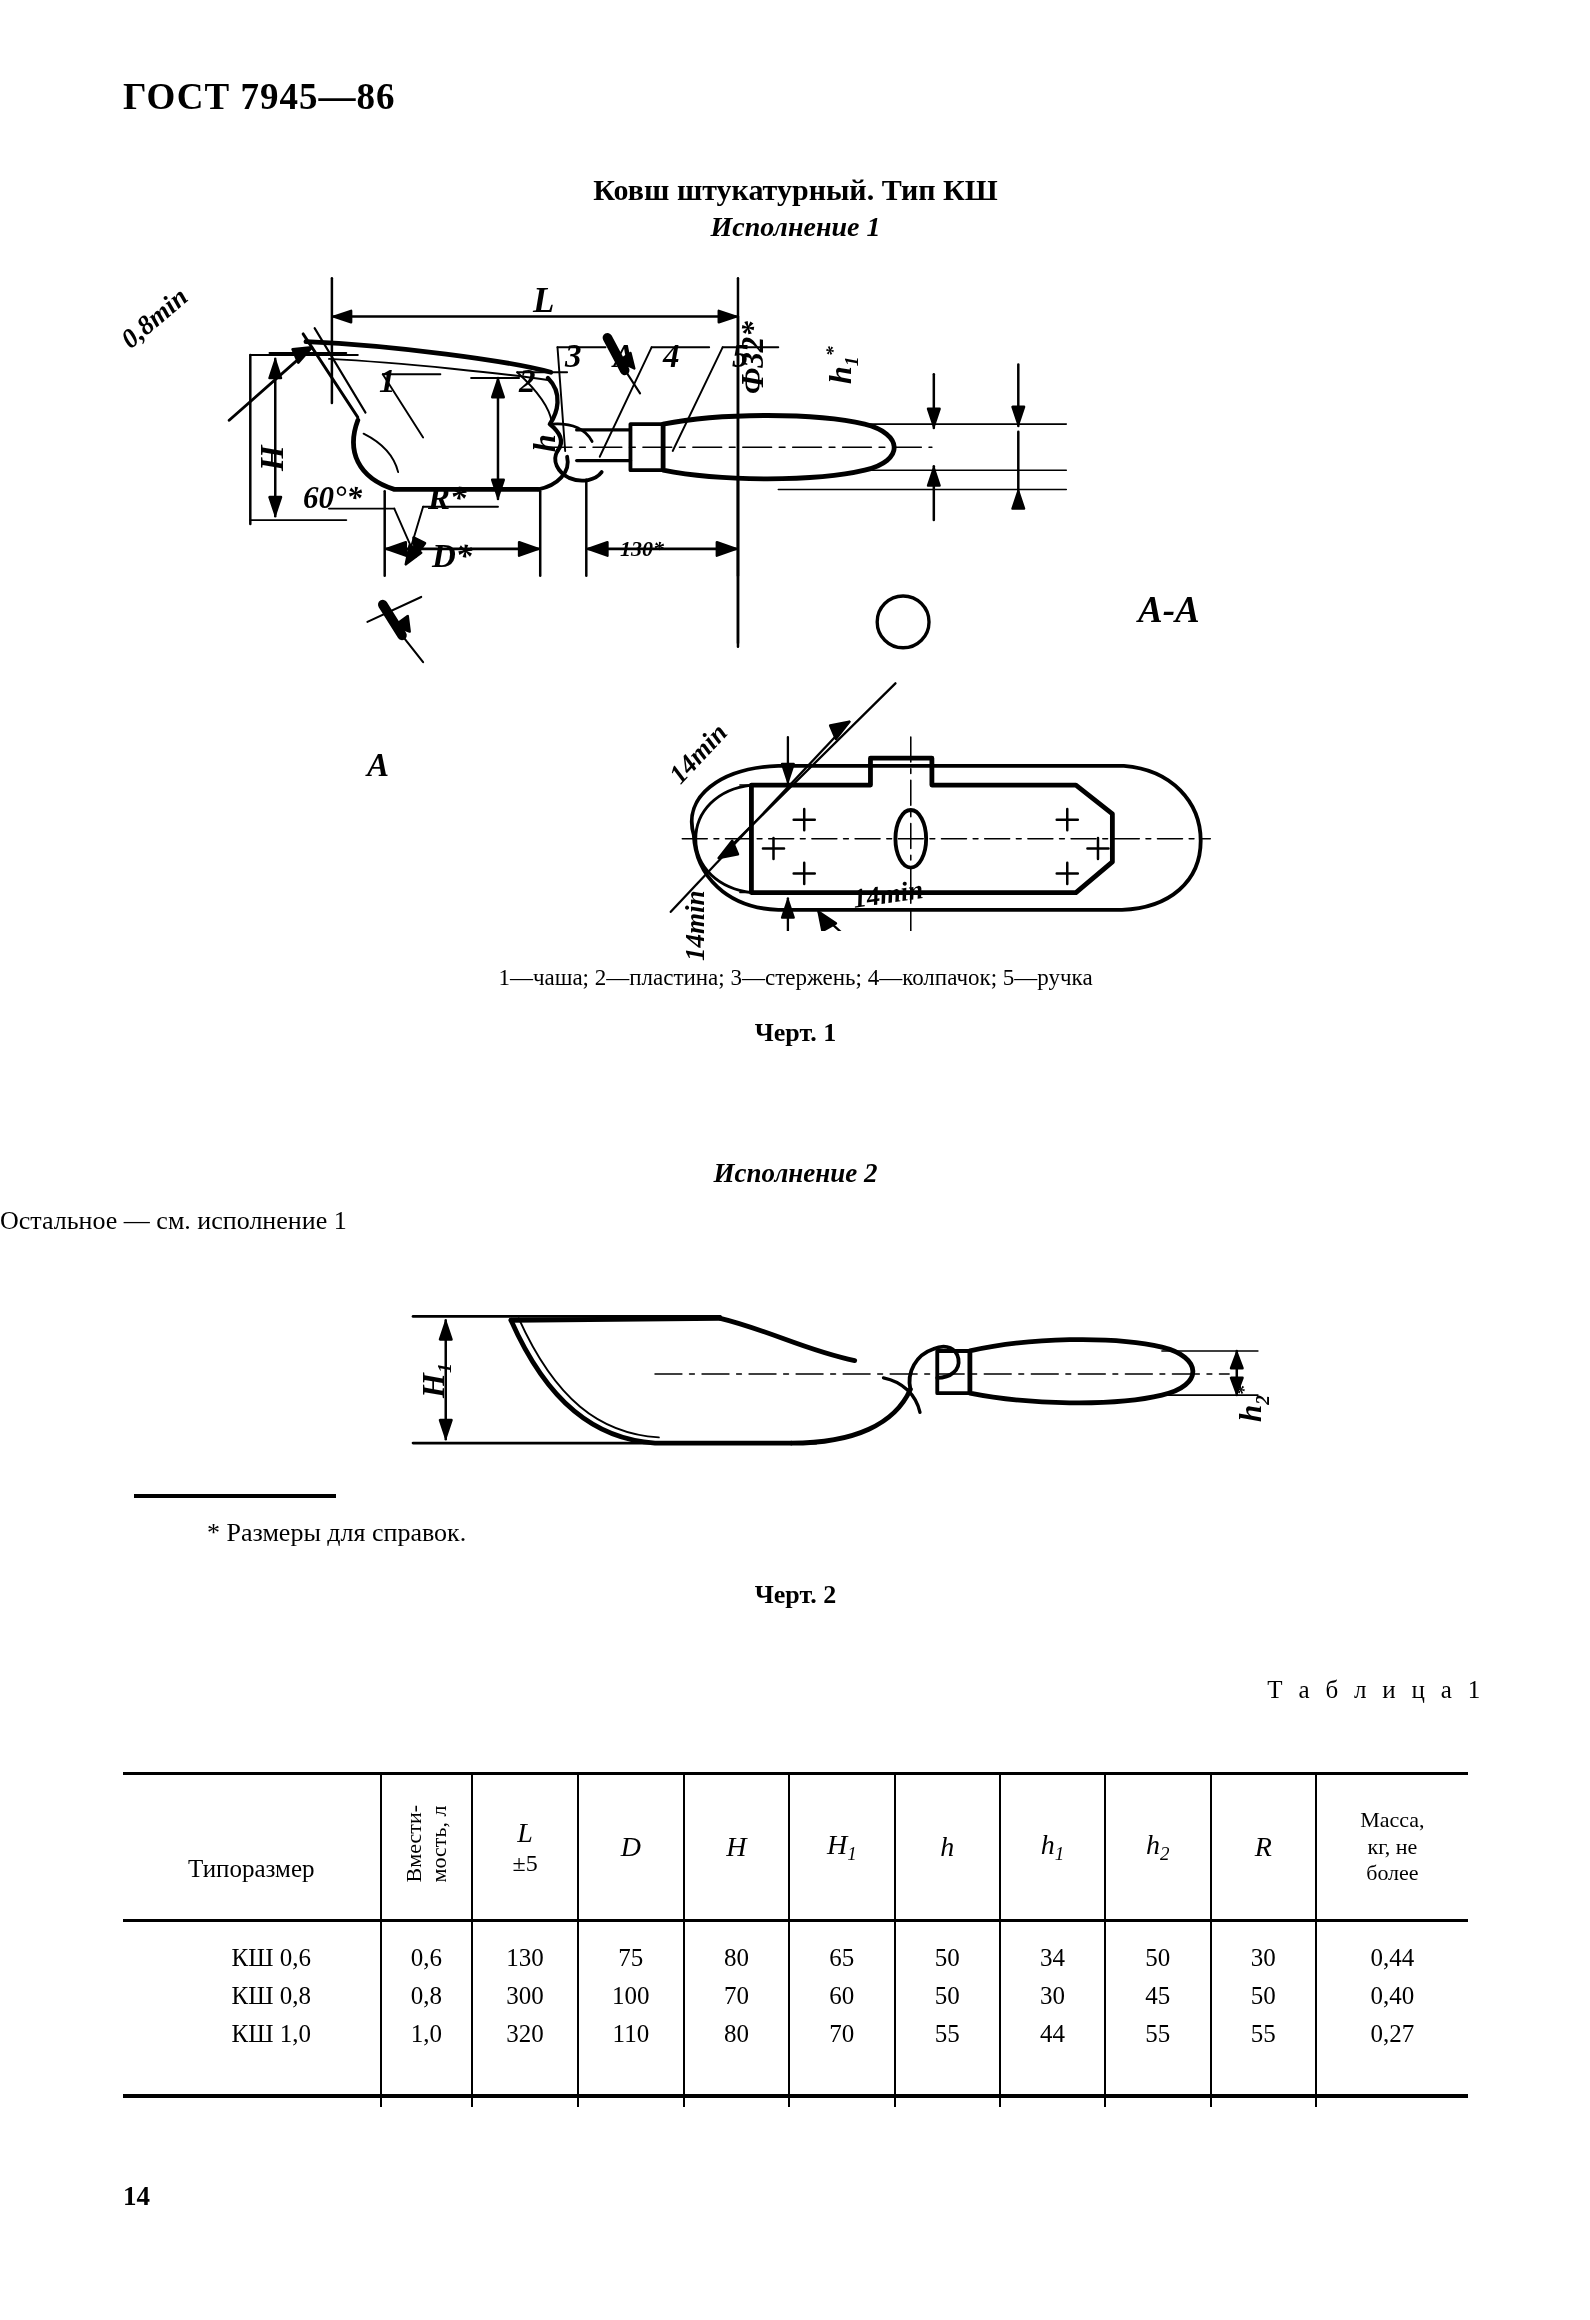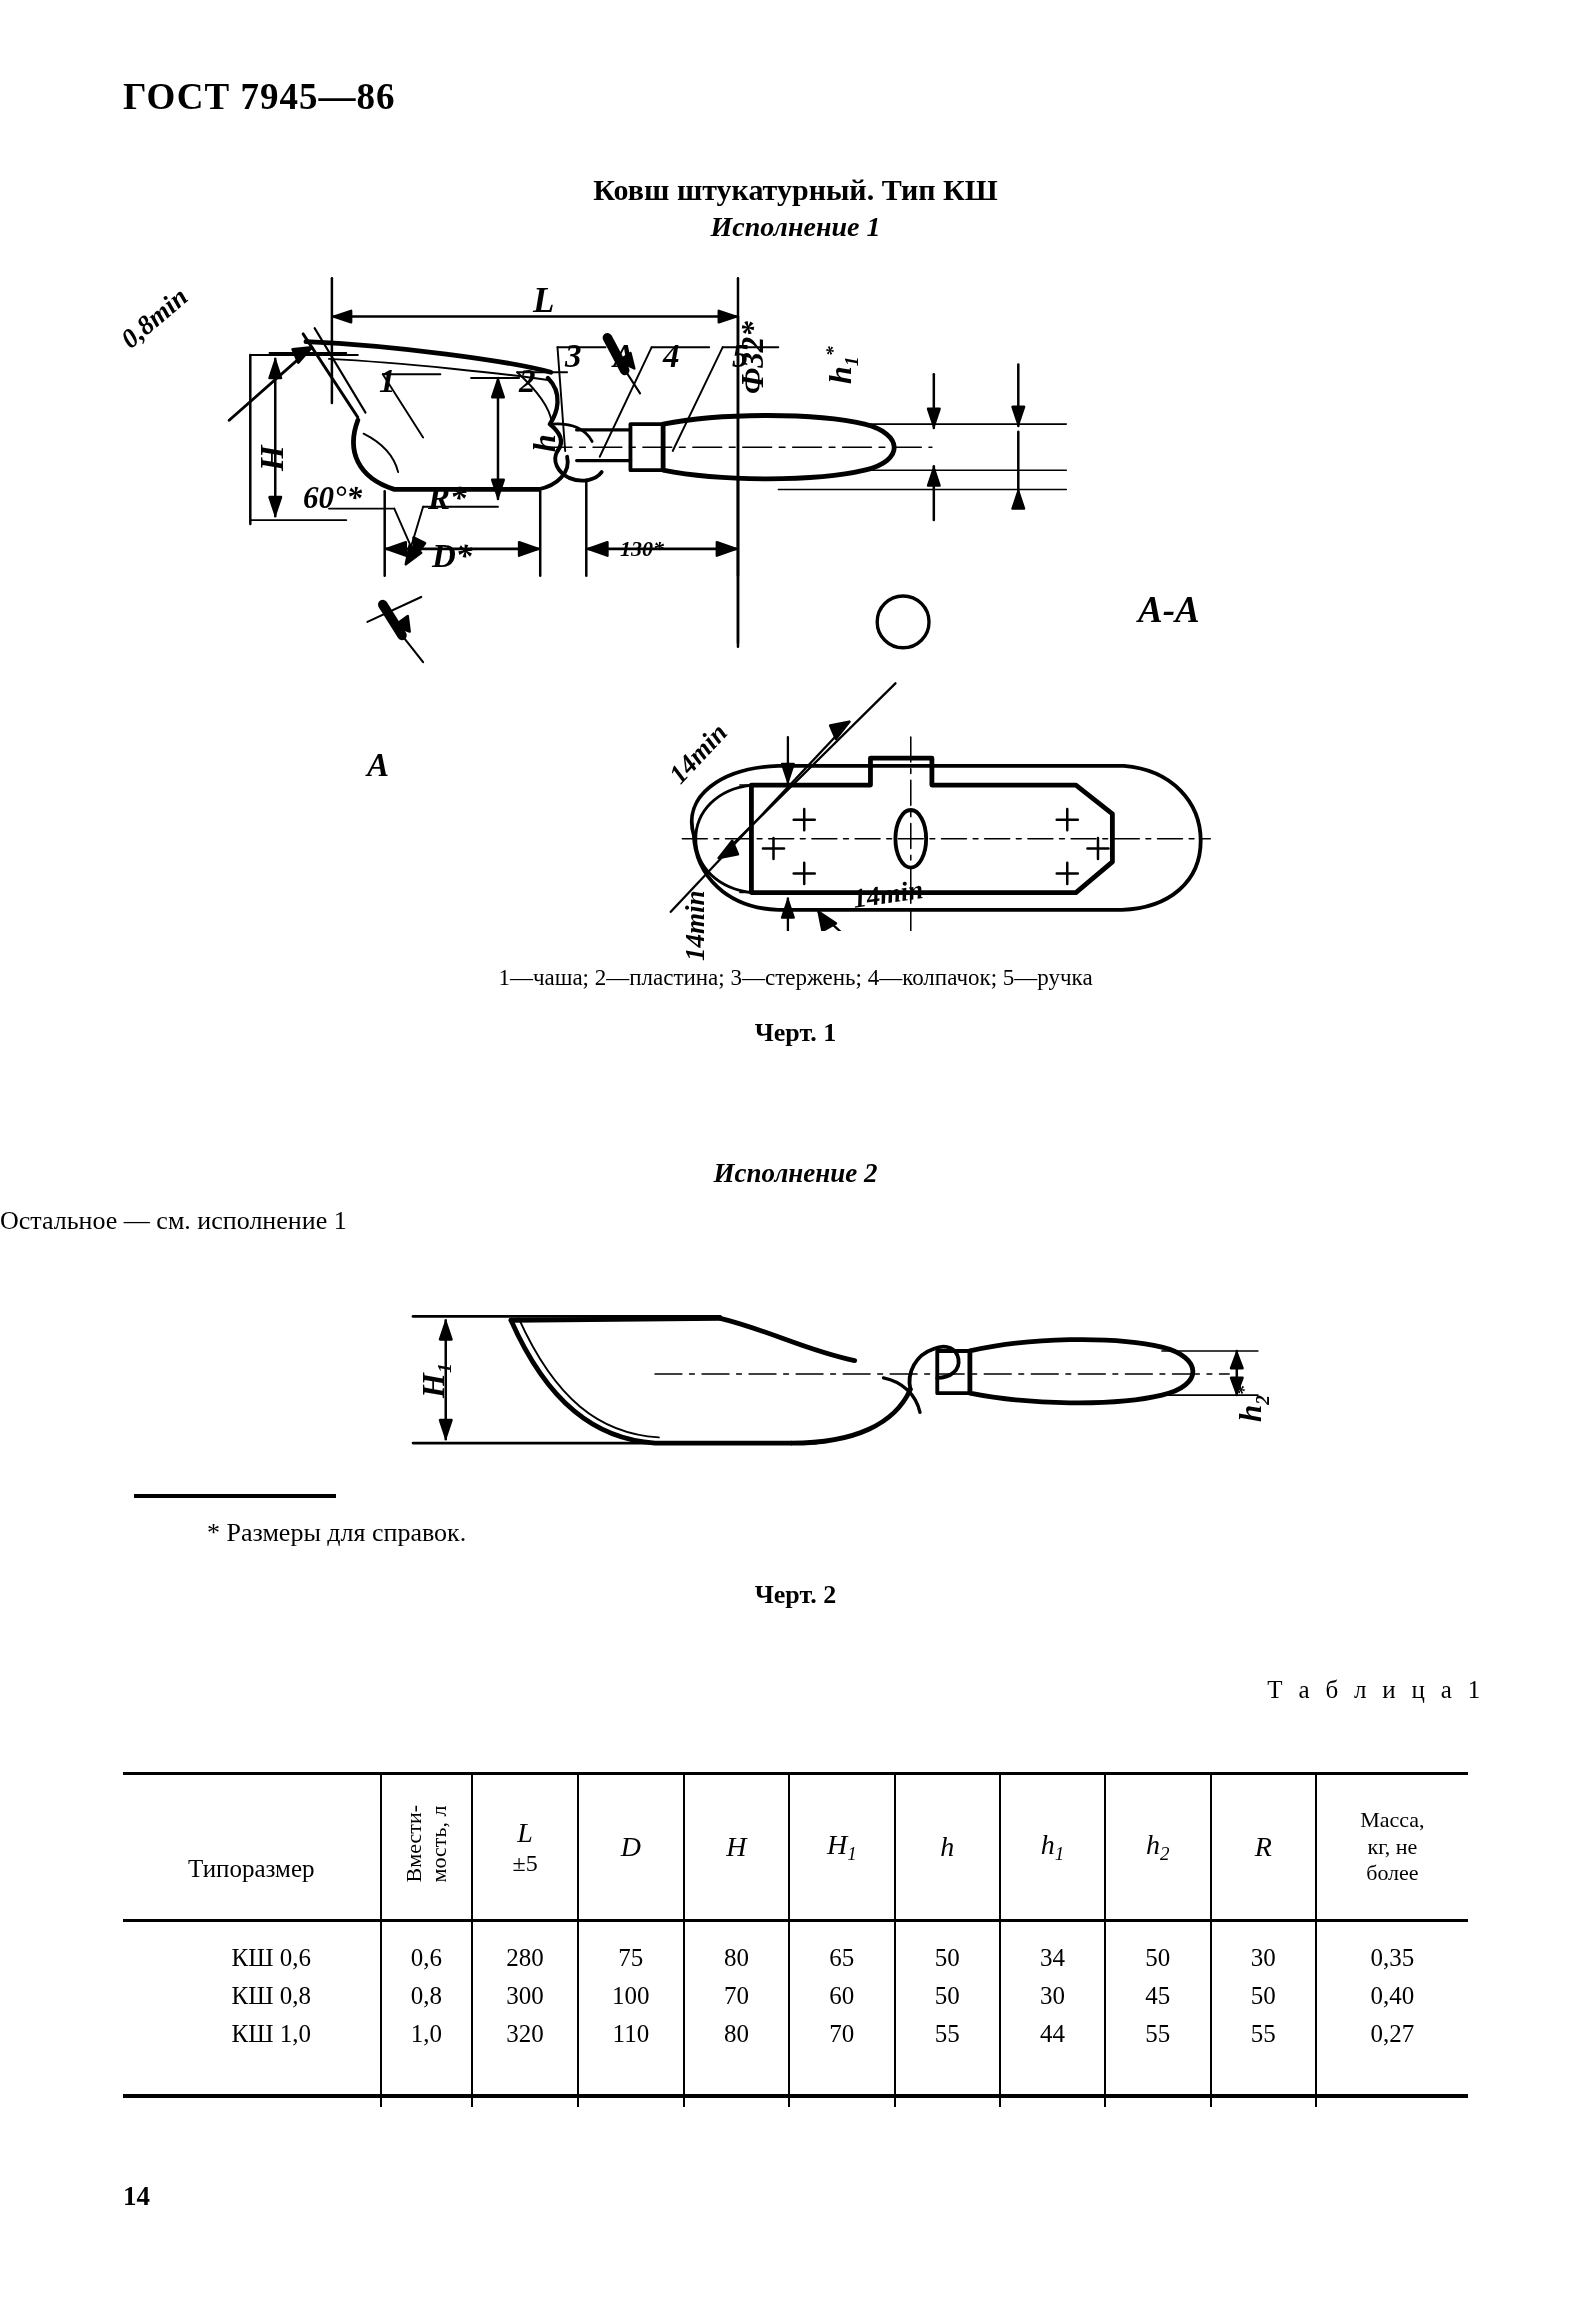--- a/index.html
+++ b/index.html
@@ -331,29 +331,29 @@
         </th>
         <th style="width:154px;">
           <span class="th-small">Масса,<br>кг, не<br>более</span>
         </th>
       </tr>
     </thead>
     <tbody>
       <tr>
         <td class="col-type">КШ  0,6</td>
         <td>0,6</td>
-        <td>280</td>
+        <td>130</td>
         <td>75</td>
         <td>80</td>
         <td>65</td>
         <td>50</td>
         <td>34</td>
         <td>50</td>
         <td>30</td>
-        <td>0,35</td>
+        <td>0,44</td>
       </tr>
       <tr>
         <td class="col-type">КШ 0,8</td>
         <td>0,8</td>
         <td>300</td>
         <td>100</td>
         <td>70</td>
         <td>60</td>
         <td>50</td>
         <td>30</td>

